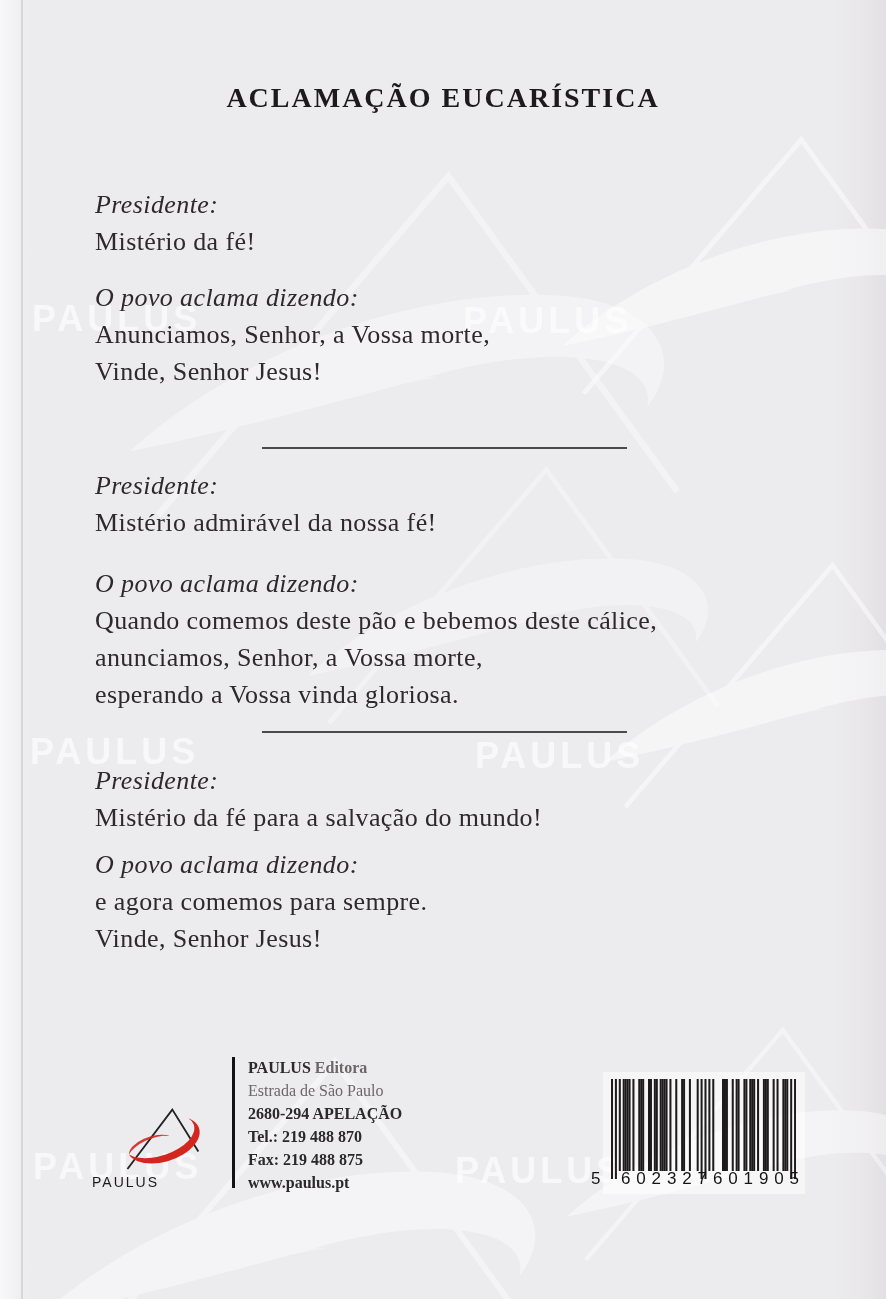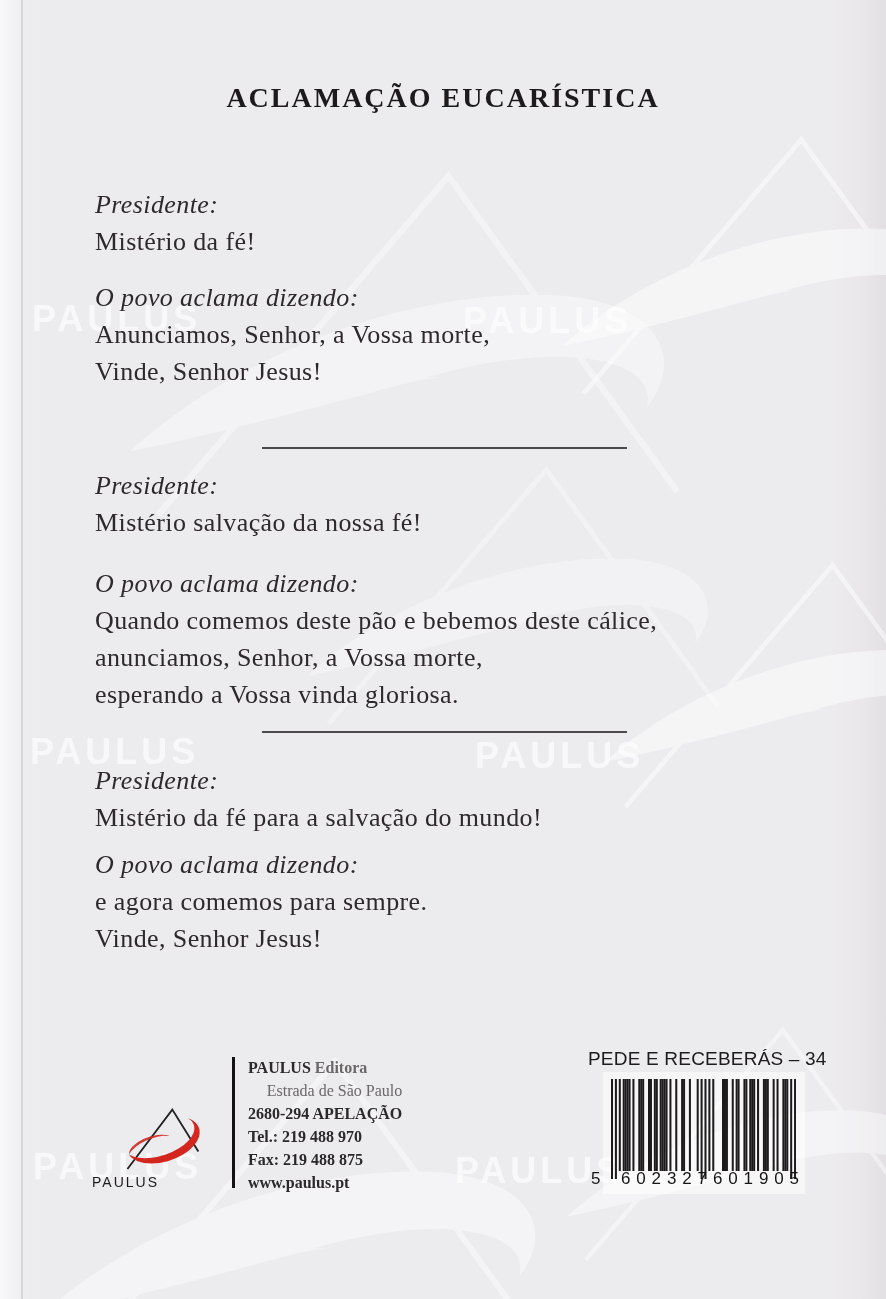--- a/index.html
+++ b/index.html
@@ -49,21 +49,21 @@
   .vrule { position:absolute; left:232px; top:1057px; width:3px; height:131px;
     background:#141213; }
   .publisher {
     position:absolute; left:248px; top:1056px;
     font-family:"Liberation Sans", sans-serif; font-size:16px;
     line-height:23px; color:#2b2929; white-space:nowrap;
   }
   .publisher .b { font-weight:bold; }
   .publisher .lite { color:#6b6868; }
   .pub-line { font-weight:bold;font-family:Liberation Serif, serif; }
-  .pub-line.lite { font-weight:normal;text-align:right; }
+  .pub-line.lite { font-weight:normal; }
 
   .bc-panel { position:absolute; left:603px; top:1072px; width:202px; height:122px;
     background:rgba(255,255,255,0.55); }
   .bc-label {
     position:absolute; left:588px; top:1048px; width:210px;
     font-family:"Liberation Sans", sans-serif; font-size:19px;
     letter-spacing:0.2px; color:#1d1b1c; white-space:nowrap;
   }
   .bc-bars { position:absolute; left:611px; top:1079px; width:185px; height:100px; }
   .bc-digits {
@@ -130,21 +130,21 @@
   <div class="section" style="top:279px">
     <div class="speaker">O povo aclama dizendo:</div>
     <div>Anunciamos, Senhor, a Vossa morte,</div>
     <div>Vinde, Senhor Jesus!</div>
   </div>
 
   <div class="divider" style="top:447px"></div>
 
   <div class="section" style="top:467px">
     <div class="speaker">Presidente:</div>
-    <div>Mistério salvação da nossa fé!</div>
+    <div>Mistério admirável da nossa fé!</div>
   </div>
 
   <div class="section" style="top:565px">
     <div class="speaker">O povo aclama dizendo:</div>
     <div>Quando comemos deste pão e bebemos deste cálice,</div>
     <div>anunciamos, Senhor, a Vossa morte,</div>
     <div>esperando a Vossa vinda gloriosa.</div>
   </div>
 
   <div class="divider" style="top:731px"></div>
@@ -166,27 +166,26 @@
     <path d="M22 78 A 34 17 -18 0 1 78 52 A 44 24 -18 0 0 22 78 Z" fill="#d2261e" opacity="0.9"></path>
   </svg>
   <span class="logo-word">PAULUS</span>
 
   <div class="vrule"></div>
 
   <div class="publisher">
     <div class="pub-line"><span class="b">PAULUS</span><span class="lite"> Editora</span></div>
     <div class="pub-line lite">Estrada de São Paulo</div>
     <div class="pub-line">2680-294 APELAÇÃO</div>
-    <div class="pub-line">Tel.: 219 488 970</div>
+    <div class="pub-line">Tel.: 219 488 870</div>
     <div class="pub-line">Fax: 219 488 875</div>
     <div class="pub-line">www.paulus.pt</div>
   </div>
 
   <div class="bc-panel"></div>
-  <div class="bc-label">PEDE E RECEBERÁS – 34</div>
   <svg class="bc-bars" viewBox="0 0 95 100" preserveAspectRatio="none">
       <rect x="0" y="0" width="1.04" height="100" fill="#1d1b1c"></rect>
       <rect x="2" y="0" width="1.04" height="100" fill="#1d1b1c"></rect>
       <rect x="4" y="0" width="1.04" height="92" fill="#1d1b1c"></rect>
       <rect x="6" y="0" width="1.04" height="92" fill="#1d1b1c"></rect>
       <rect x="7" y="0" width="1.04" height="92" fill="#1d1b1c"></rect>
       <rect x="8" y="0" width="1.04" height="92" fill="#1d1b1c"></rect>
       <rect x="9" y="0" width="1.04" height="92" fill="#1d1b1c"></rect>
       <rect x="11" y="0" width="1.04" height="92" fill="#1d1b1c"></rect>
       <rect x="14" y="0" width="1.04" height="92" fill="#1d1b1c"></rect>

